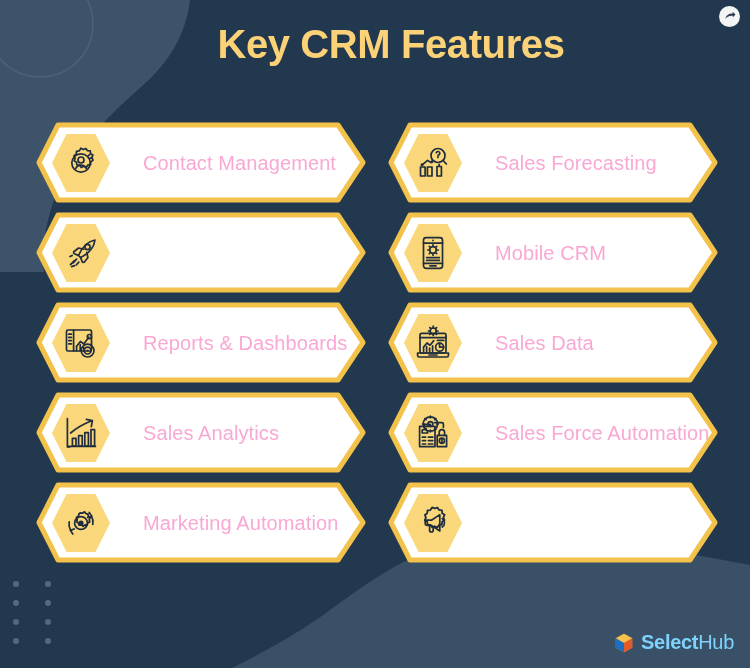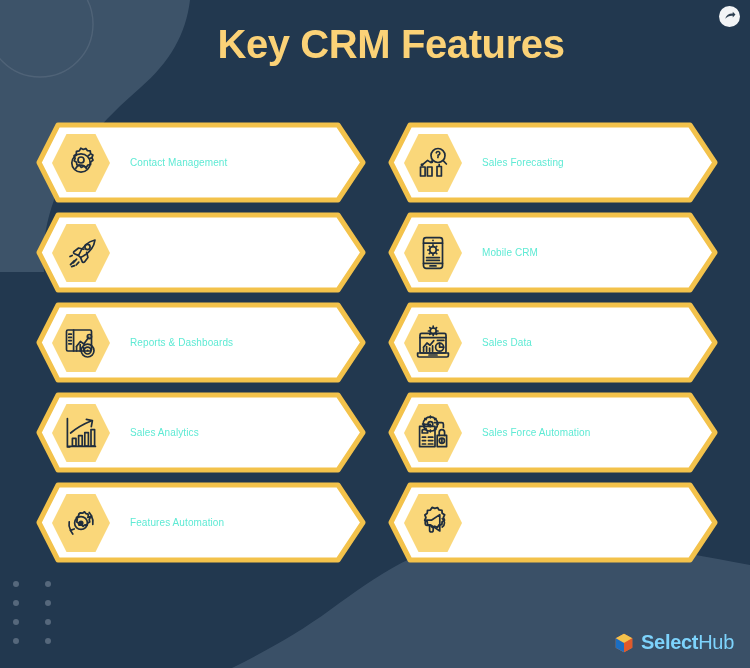--- a/index.html
+++ b/index.html
@@ -111,23 +111,23 @@
 
   .icon-badge .glyph {
     position: relative;
     z-index: 2;
     width: 36px;
     height: 36px;
     display: block;
   }
 
   .feature-label {
-    margin-left: 18px;
-    font-size: 10px;
-    color: #5eead4;
+    margin-left: 31px;
+    font-size: 20px;
+    color: #f9a8d4;
     letter-spacing: 0.1px;
     line-height: 1.2;
   }
 
   
   .brand-logo {
     position: absolute;
     right: 16px;
     bottom: 14px;
     display: flex;
@@ -407,21 +407,21 @@
       <path d="M18 8.4 l2 .3 1.9 -1.2 1.3 1.6 2.2 .5 .1 2.1 1.8 1.3 -.9 1.9 .5 2.2 -1.9 .9 -.6 2.1 -2.1 -.2 -1.7 1.3 -1.6 -1.3 -2.2 .3 -.7 -2 -1.8 -1.2 .7 -2 -.7 -2.1 1.8 -1.3 .5 -2.1 Z" transform="translate(-1.5,-1) scale(1.05)"></path>
       <circle cx="18" cy="18" r="6.4"></circle>
       <circle cx="18" cy="18" r="2.6" fill="#1f2d3d" stroke="none"></circle>
       <path d="M28.4 11 a12.6 12.6 0 0 1 1.4 8.4"></path>
       <path d="M26.2 7.4 l2.4 3.6 l-3.8 1.4"></path>
       <path d="M7.6 25.4 a12.6 12.6 0 0 1 -1.4 -8.6"></path>
       <path d="M9.8 29 l-2.4 -3.6 l3.8 -1.4"></path>
     </g>
          </svg>
        </div>
-       <span class="feature-label">Features Automation</span>
+       <span class="feature-label">Marketing Automation</span>
      </div>
     </div>
     <div class="feature-card">
       <svg class="card-shape" viewBox="0 0 330 81" preserveAspectRatio="none" xmlns="http://www.w3.org/2000/svg">
     <path d="M22 3 H302 L327 40.5 L302 78 H22 L3 40.5 Z" fill="#ffffff" stroke="#f3c24b" stroke-width="5" stroke-linejoin="round"></path>
   </svg>
       <div class="card-inner">
        <div class="icon-badge">
          <svg class="hex-bg" viewBox="0 0 62 62" xmlns="http://www.w3.org/2000/svg">
     <path d="M16.5 2 H45.5 L60 31 L45.5 60 H16.5 L2 31 Z" fill="#fad77a"></path>

